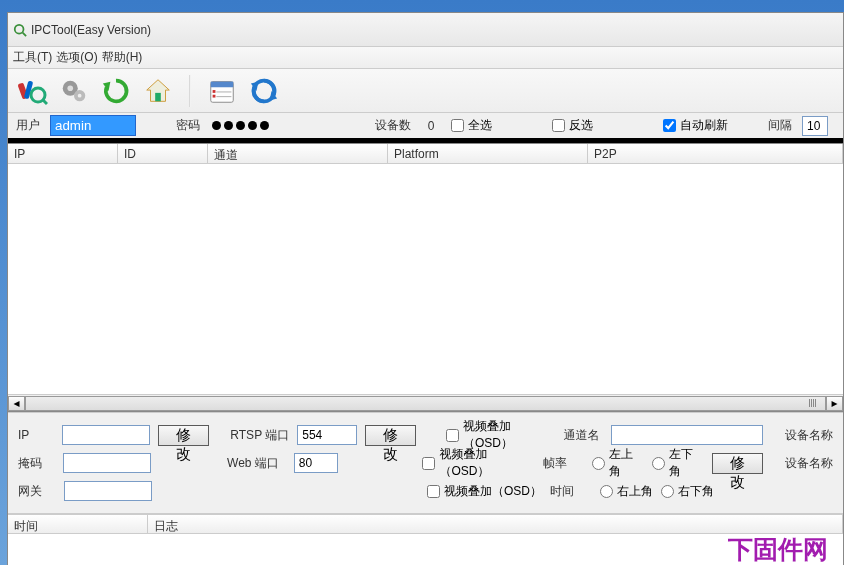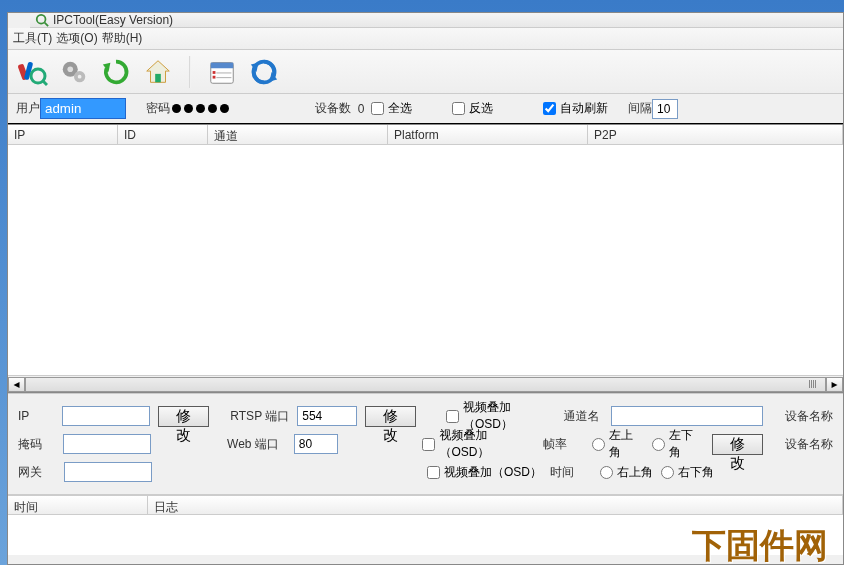--- a/index.html
+++ b/index.html
@@ -15,27 +15,26 @@
     .window {
       position: absolute;
       top: 12px;
       left: 7px;
       right: 0;
       bottom: 0;
       background: #f0f0f0;
       border: 1px solid #888;
     }
     .titlebar {
-      height: 15px;
+      height: 34px;
       background: linear-gradient(to bottom, #f5f5f5, #e8e8e8);
       display: flex;
       align-items: center;
       padding: 0 5px;
       border-bottom: 1px solid #ccc;
-      margin-left: 22px;
     }
     .title-icon {
       width: 14px;
       height: 14px;
       margin-right: 4px;
     }
     .title-text { color: #333; }
     .menubar {
       height: 22px;
       background: linear-gradient(to bottom, #f8f8f8, #eee);
@@ -68,21 +67,22 @@
       height: 32px;
       background: linear-gradient(to right, #ccc, #fff);
       margin: 0 5px;
     }
     .controlbar {
       height: 30px;
       background: #f0f0f0;
       display: flex;
       align-items: center;
       padding: 0 8px;
-      border-bottom: 1px solid #000000;
+      gap: 10px;
+      border-bottom: 5px solid #000000;
     }
     .lbl { color: #333; white-space: nowrap; }
     .txt-input {
       border: 1px solid #7a9cc6;
       background: #fff;
       height: 20px;
       padding: 0 4px;
       font-size: 12px;
     }
     .user-input {
@@ -161,21 +161,21 @@
       border-top: 1px solid #ccc;
       border-bottom: 1px solid #ccc;
     }
     .bottom-body { height: 40px; background: #fff; }
     .watermark {
       position: absolute;
       right: 15px;
       bottom: 2px;
       text-align: right;
     }
-    .wm-cn { font-size: 34px; font-weight: bold; color: #a16207; text-shadow: 1px 1px 0 #fff; line-height: 1.0; text-align: center; }
+    .wm-cn { font-size: 25px; font-weight: bold; color: #a21caf; text-shadow: 1px 1px 0 #fff; line-height: 1.0; text-align: center; }
     .wm-en { font-size: 19px; color: #cc3a00; text-shadow: 1px 1px 0 #fff; line-height: 1.0;}
     input[type="checkbox"], input[type="radio"] { margin: 0; }
   </style>
 </head>
 <body>
 
 <div class="window">
   <div class="titlebar">
     <span class="title-icon">
       <svg viewBox="0 0 16 16">

